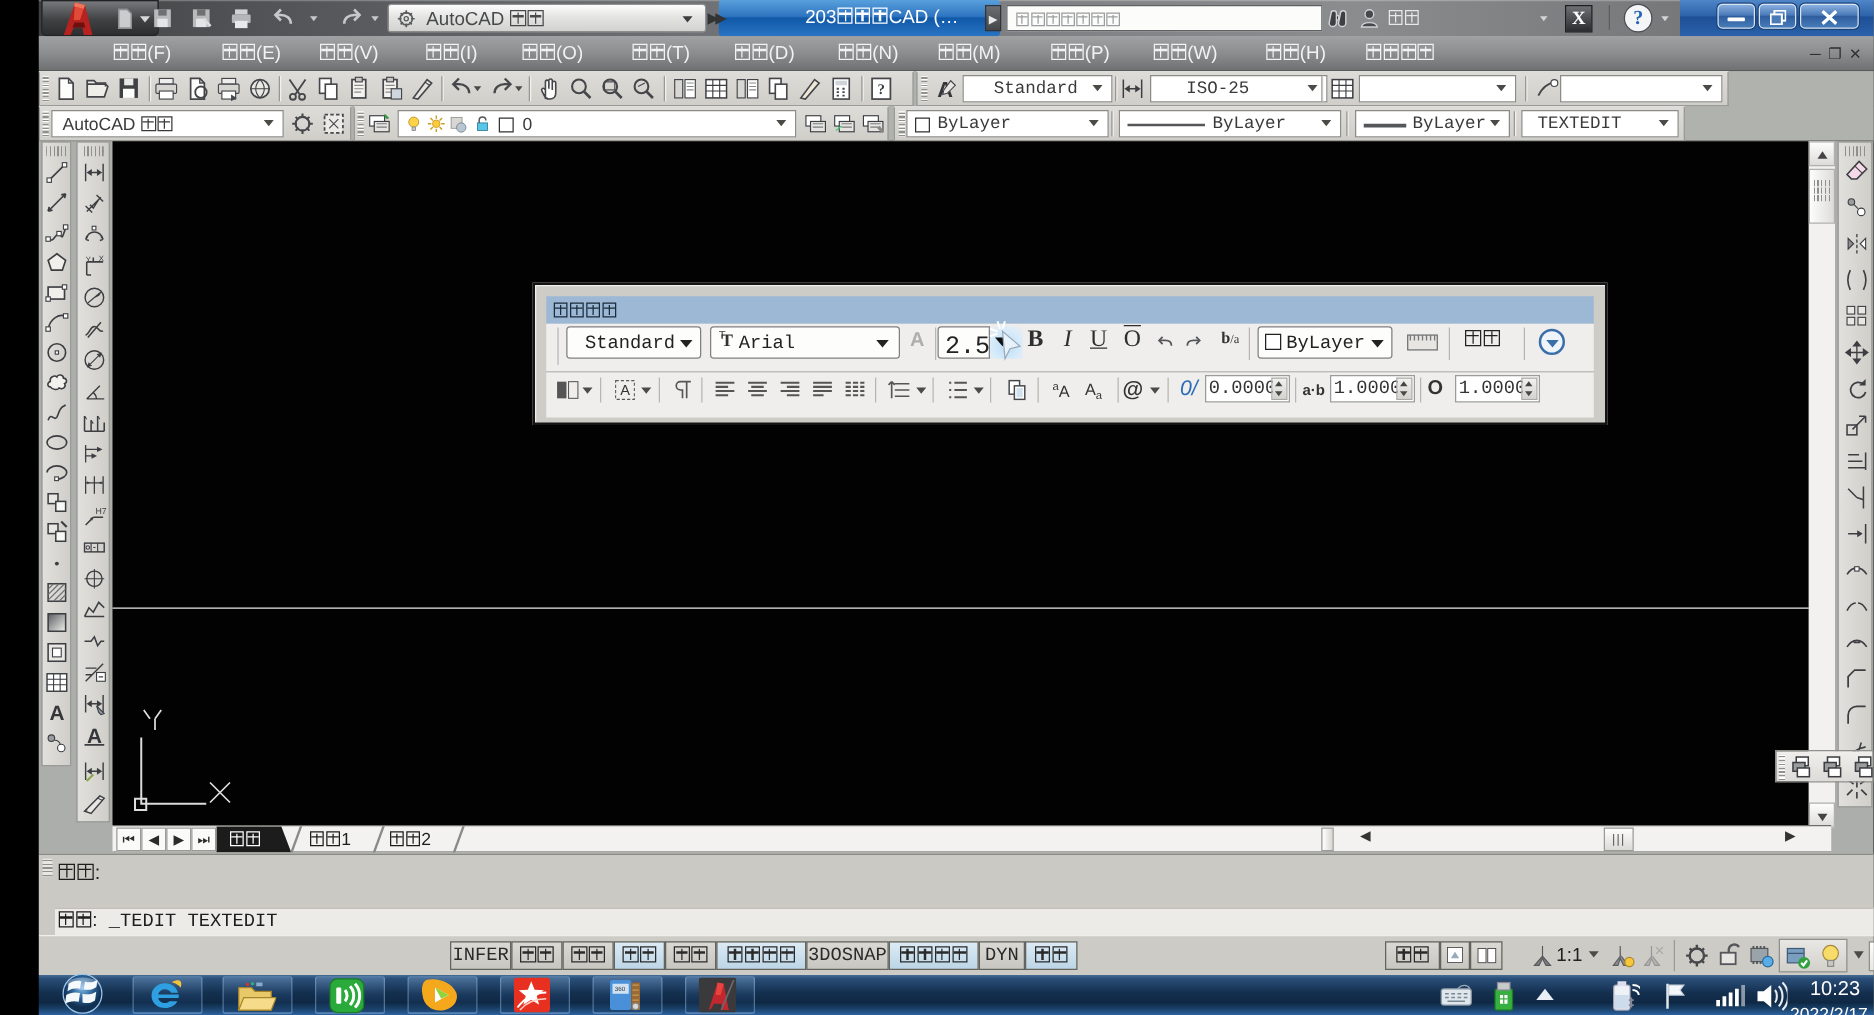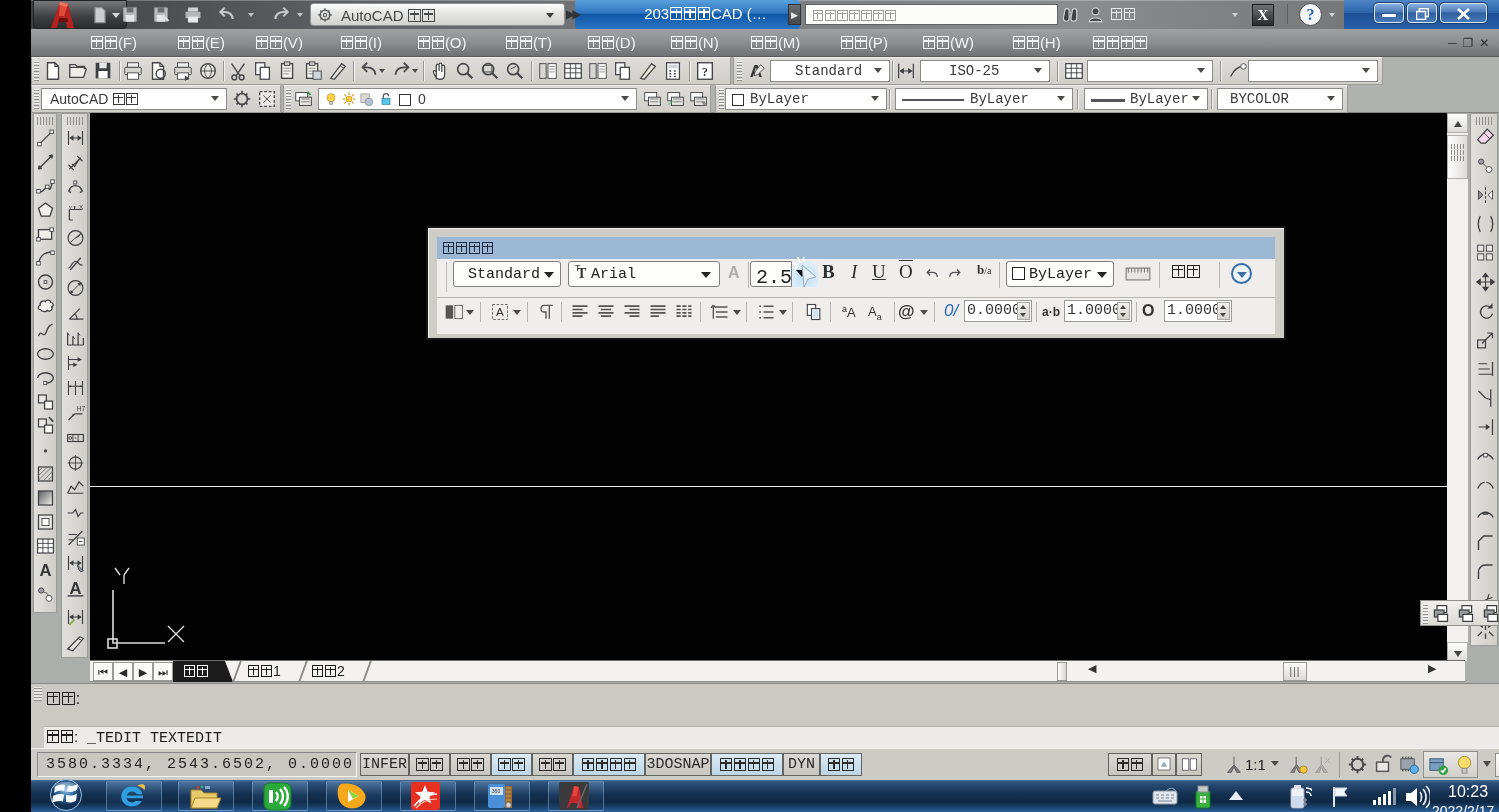--- a/index.html
+++ b/index.html
@@ -495,21 +495,21 @@
     <div class="combo" style="left:739px;width:120px">
         <span style="position:absolute;left:24px;top:2px;font-family:'Liberation Mono',monospace">Standard</span>
         <div class="arr">
           <div class="darr" style="left:2px;top:5px"></div>
         </div>
       </div>
     <div class="sep" style="left:861px"></div>
     <svg class="ico" style="left:864px" viewBox="0 0 24 24">
         <use href="#idim"></use>
       </svg>
-    <div class="combo" style="left:889px;width:130px">
+    <div class="combo" style="left:889px;width:142px">
         <span style="position:absolute;left:28px;top:2px;font-family:'Liberation Mono',monospace">ISO-25</span>
         <div class="arr">
           <div class="darr" style="left:2px;top:5px"></div>
         </div>
       </div>
     <div class="sep" style="left:1026px"></div>
     <svg class="ico" style="left:1032px" viewBox="0 0 24 24">
         <use href="#itable"></use>
       </svg>
     <div class="combo" style="left:1056px;width:126px">
@@ -603,21 +603,21 @@
     <div class="sep" style="left:1046px"></div>
     <div class="combo" style="left:1053px;width:124px">
       <div class="abs" style="left:6px;top:10px;width:34px;height:3px;background:#55565a"></div>
       <span class="abs" style="left:45px;top:2px;font-family:'Liberation Mono',monospace">ByLayer</span>
       <div class="arr">
           <div class="darr" style="left:2px;top:5px"></div>
         </div>
     </div>
     <div class="sep" style="left:1180px"></div>
     <div class="combo" style="left:1186px;width:126px">
-      <span class="abs" style="left:12px;top:2px;font-family:'Liberation Mono',monospace">BYCOLOR</span>
+      <span class="abs" style="left:12px;top:2px;font-family:'Liberation Mono',monospace">TEXTEDIT</span>
       <div class="arr">
           <div class="darr" style="left:2px;top:5px"></div>
         </div>
     </div>
   </div>
   
   <div class="abs" id="canvas"></div>
   <div class="abs" style="left:90px;top:486px;width:1357px;height:1px;background:#e9e9e9"></div>
   
   
@@ -1024,21 +1024,20 @@
   </div>
   
   <div class="abs" id="cmd">
     <div class="abs" style="left:3px;top:3px;width:8px;height:14px;background:repeating-linear-gradient(0deg,#90918d 0,#90918d 1px,#e8e7e3 1px,#e8e7e3 3px)"></div>
     <div class="abs" style="left:15px;top:6px"><i class="hz"></i><i class="hz"></i>:</div>
     <div id="cmdline"></div>
     <div class="abs" style="left:15px;top:44px;font-family:'Liberation Mono',monospace;font-size:15px"><span style="font-family:'Liberation Sans'"><i class="hz"></i><i class="hz"></i>:</span> _TEDIT TEXTEDIT</div>
   </div>
   
   <div class="abs" id="status">
-    <div class="abs" style="left:6px;top:3px;width:320px;height:25px;background:#c9c7c1;border:1px solid #999;border-top-color:#87878a;border-left-color:#87878a;border-bottom-color:#f4f3f1;border-right-color:#f4f3f1;font-family:'Liberation Mono',monospace;font-size:15px;color:#1e1e1e;padding:3px 0 0 8px;letter-spacing:2px">3580.3334, 2543.6502, 0.0000</div>
     <div class="tog" style="left:329px;width:49px;font-family:'Liberation Mono',monospace">INFER</div>
     <div class="tog" style="left:378px;width:41px"><i class="hz"></i><i class="hz"></i></div>
     <div class="tog" style="left:419px;width:41px"><i class="hz"></i><i class="hz"></i></div>
     <div class="tog on" style="left:460px;width:41px"><i class="hz"></i><i class="hz"></i></div>
     <div class="tog" style="left:501px;width:41px"><i class="hz"></i><i class="hz"></i></div>
     <div class="tog on" style="left:542px;width:72px"><i class="hz"></i><i class="hz"></i><i class="hz"></i><i class="hz"></i></div>
     <div class="tog" style="left:614px;width:66px;font-family:'Liberation Mono',monospace">3DOSNAP</div>
     <div class="tog on" style="left:680px;width:72px"><i class="hz"></i><i class="hz"></i><i class="hz"></i><i class="hz"></i></div>
     <div class="tog" style="left:752px;width:37px;font-family:'Liberation Mono',monospace">DYN</div>
     <div class="tog on" style="left:789px;width:42px"><i class="hz"></i><i class="hz"></i></div>

